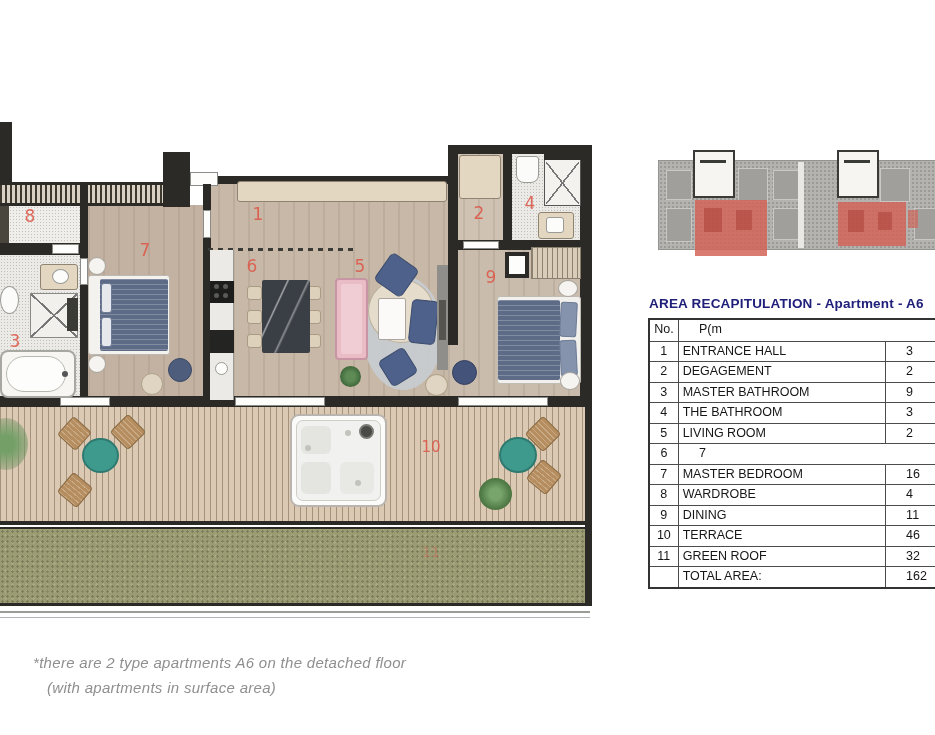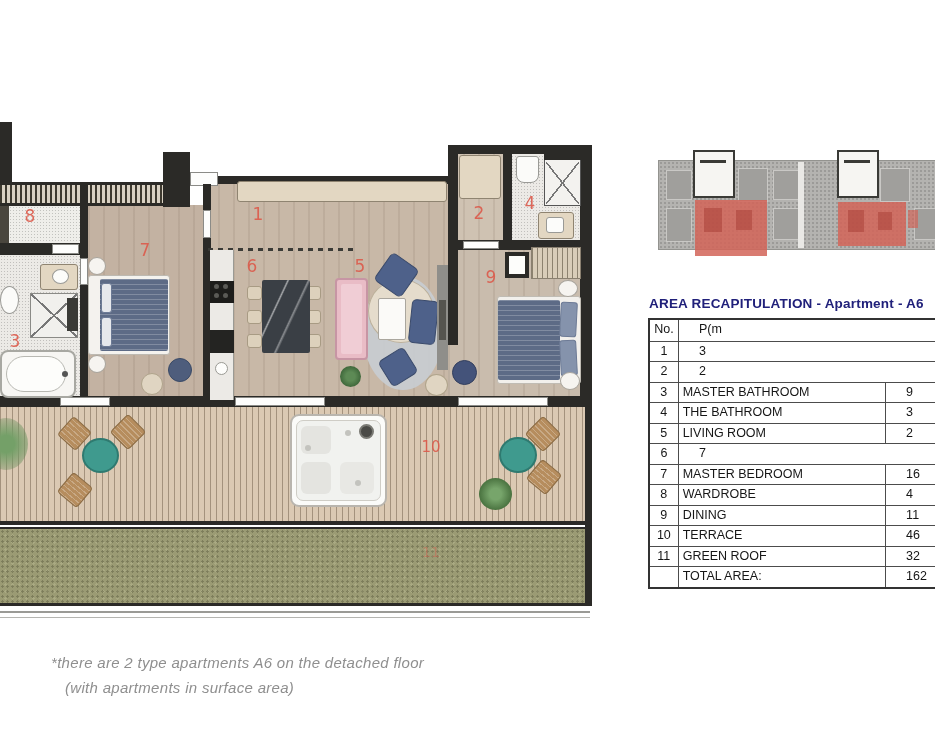--- a/index.html
+++ b/index.html
@@ -38,21 +38,21 @@
                color:#20207a;letter-spacing:.2px;}
   #recap-table{position:absolute;left:648px;top:318px;width:348px;border:2px solid #333;box-sizing:border-box;
                font-size:12.5px;color:#161616;background:#fff;}
   .trow{display:flex;height:20.5px;line-height:19.5px;border-top:1px solid #4c4c4c;box-sizing:border-box;}
   .trow:first-child{border-top:none;}
   .c-no{width:28px;text-align:center;box-sizing:border-box;}
   .c-room{width:210px;border-left:1px solid #4c4c4c;padding-left:4px;box-sizing:border-box;
           white-space:nowrap;overflow:hidden;}
   .c-p{width:110px;border-left:1px solid #4c4c4c;padding-left:20px;box-sizing:border-box;white-space:nowrap;}
   
-  #footnote{position:absolute;left:51px;top:650px;font-size:15px;font-style:italic;color:#8f8f8f;
+  #footnote{position:absolute;left:33px;top:650px;font-size:15px;font-style:italic;color:#8f8f8f;
             letter-spacing:.3px;line-height:25px;}
   #footnote .l2{padding-left:14px;}
   
   #keyplan{position:absolute;left:658px;top:150px;width:280px;height:110px;}
   .kp-strip{position:absolute;left:0;top:10px;width:280px;height:90px;background:#b4b3b0;border:1px solid #93938f;
             box-sizing:border-box;
             background-image:radial-gradient(rgba(80,80,78,.25) .7px,rgba(0,0,0,0) 1px);background-size:4px 4px;}
   .kp-room{position:absolute;background:#a09f9c;border:1px solid #c9c8c5;box-sizing:border-box;}
   .kp-core{position:absolute;background:#f6f5f2;border:2px solid #3a3a36;box-sizing:border-box;}
   .kp-red{position:absolute;background:rgba(210,100,88,.85);}
@@ -233,24 +233,26 @@
 
   <div id="recap-title">AREA RECAPITULATION - Apartment - A6</div>
 
   <div id="recap-table">
     <div class="trow">
       <div class="c-no">No.</div>
       <div class="c-p">P(m</div>
     </div>
     <div class="trow">
       <div class="c-no">1</div>
+      <div class="c-room">ENTRANCE HALL</div>
       <div class="c-p">3</div>
     </div>
     <div class="trow">
       <div class="c-no">2</div>
+      <div class="c-room">DEGAGEMENT</div>
       <div class="c-p">2</div>
     </div>
     <div class="trow">
       <div class="c-no">3</div>
       <div class="c-room">MASTER BATHROOM</div>
       <div class="c-p">9</div>
     </div>
     <div class="trow">
       <div class="c-no">4</div>
       <div class="c-room">THE BATHROOM</div>

